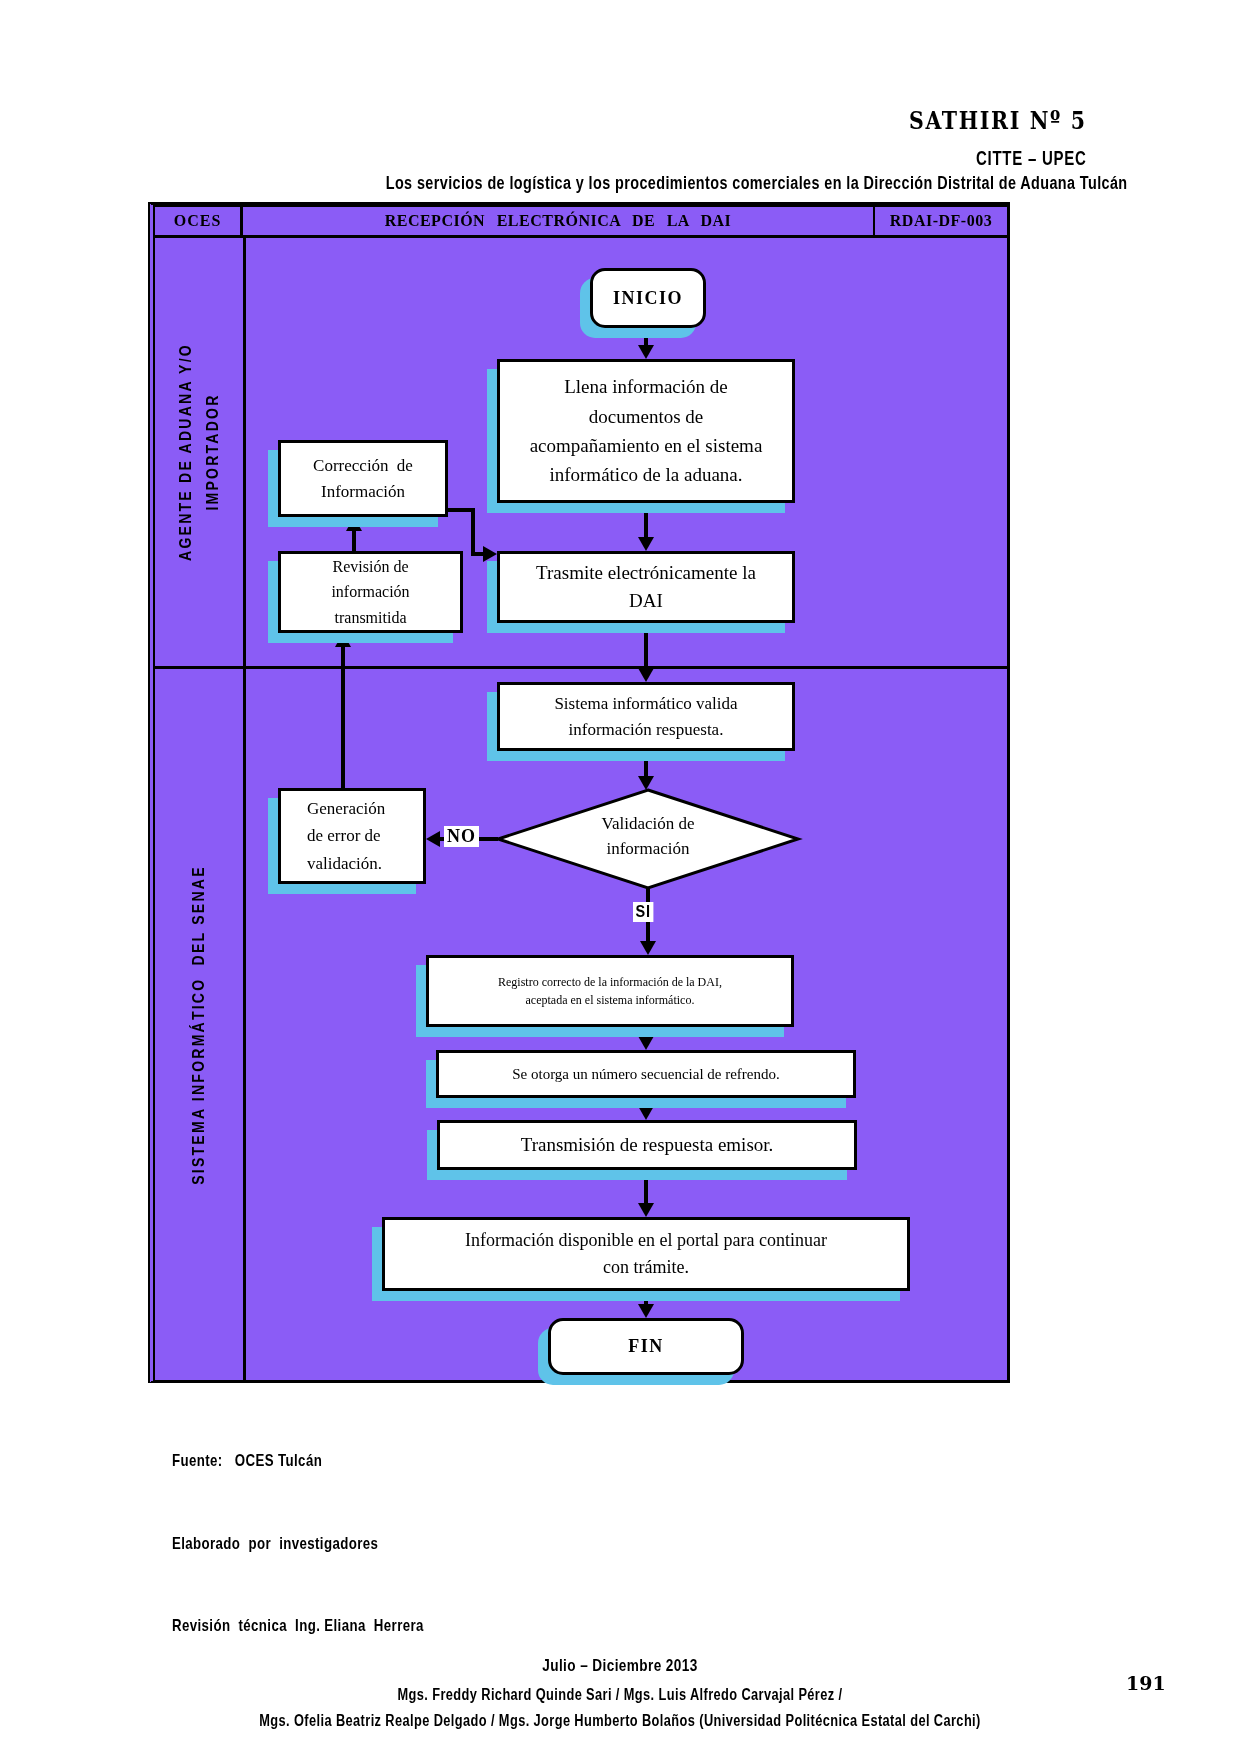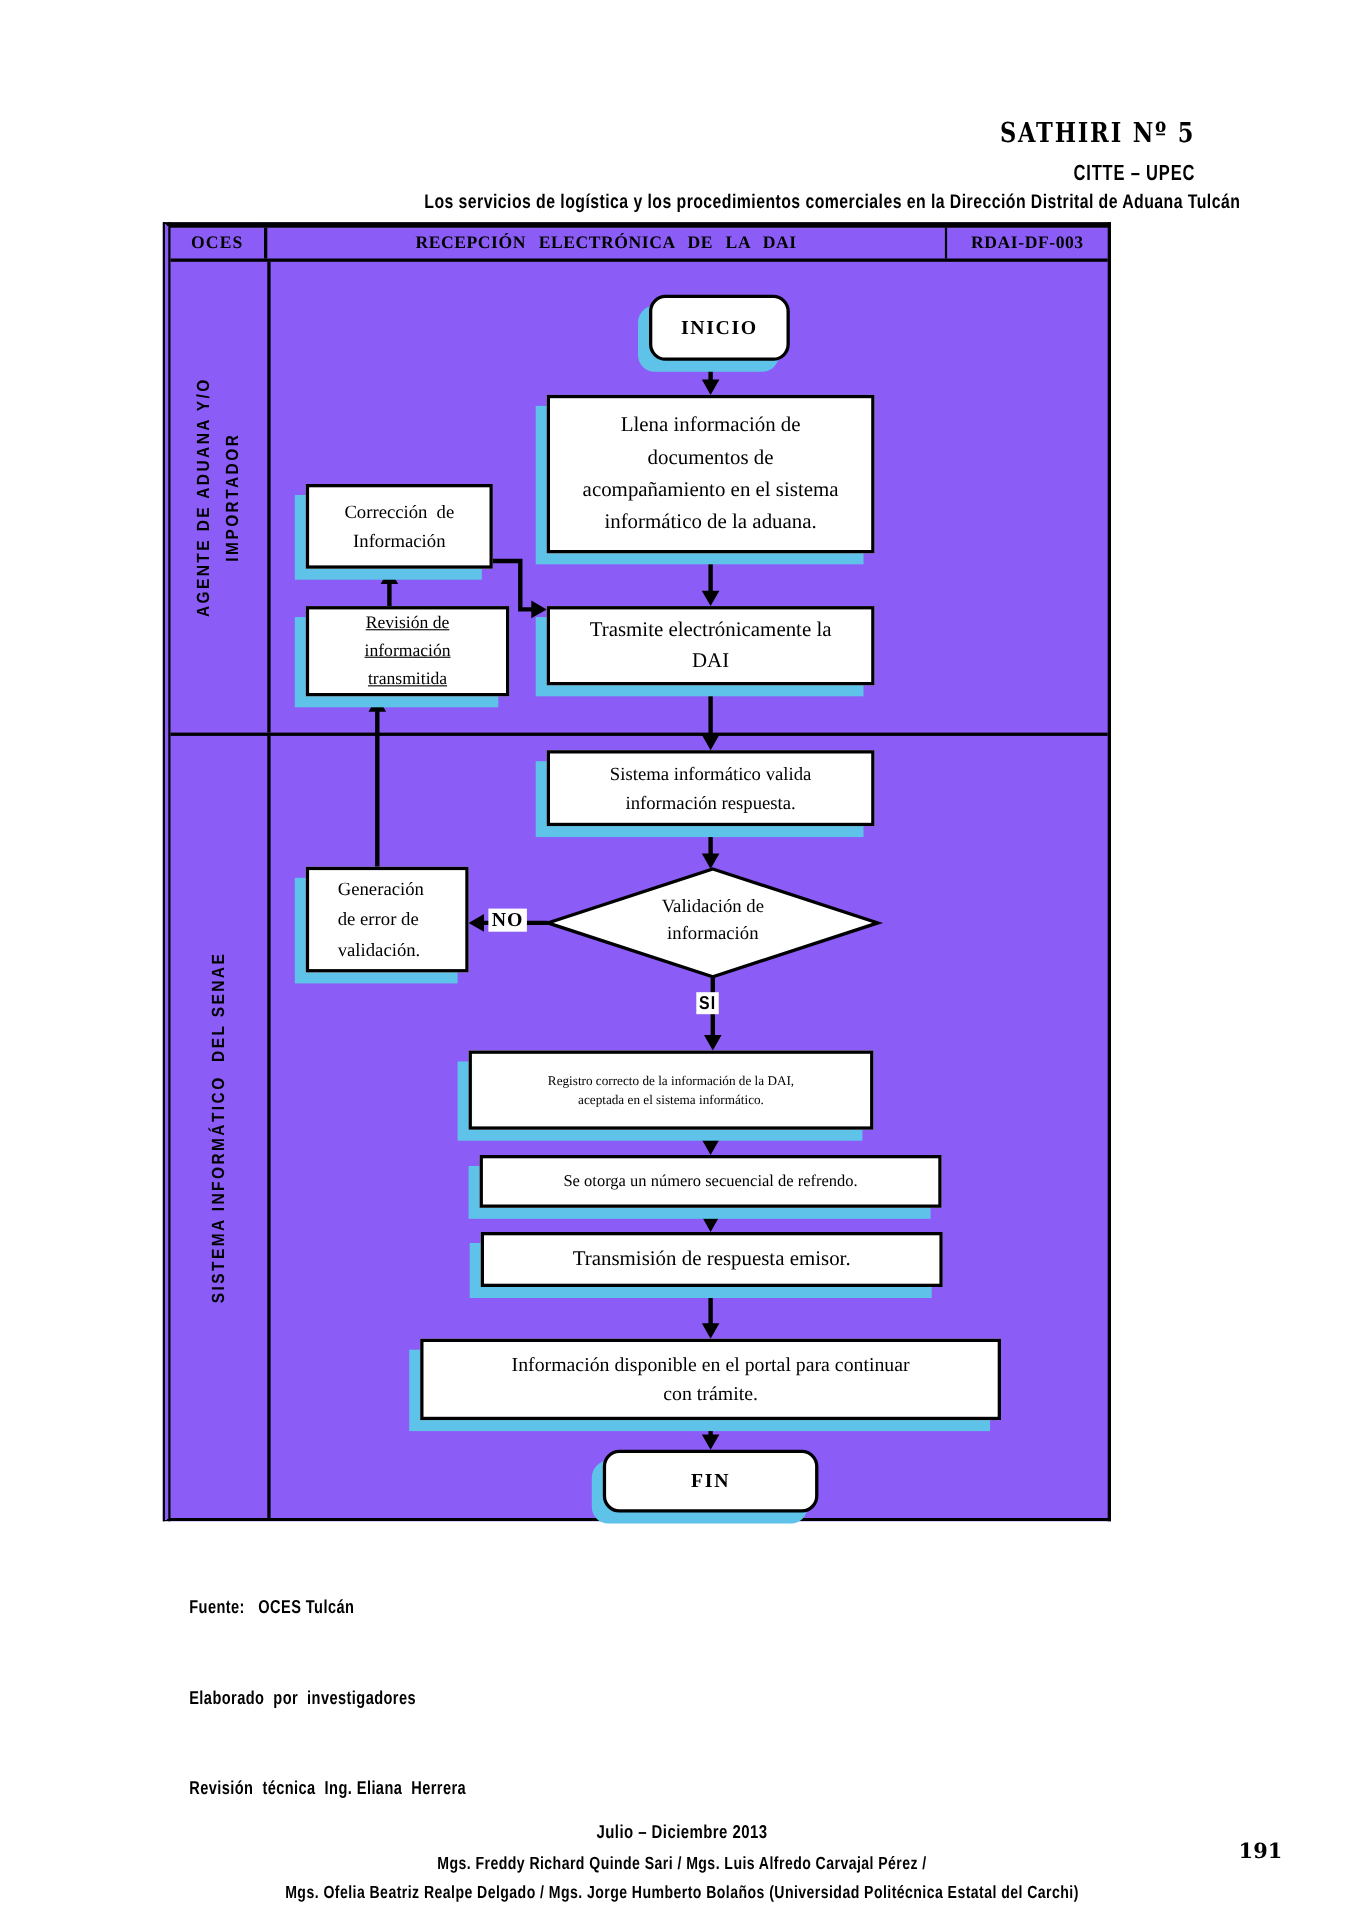--- a/index.html
+++ b/index.html
@@ -20,50 +20,50 @@
         font-size:18px;letter-spacing:.5px;transform:scaleX(.8);transform-origin:center;white-space:nowrap;}
 
   
   .doc-table{position:absolute;left:148px;top:202px;width:862px;height:1181px;box-sizing:border-box;
         border:3px solid #000;border-top:5px solid #000;border-left:7px double #000;background:#8b5cf6;}
   .thead{display:flex;height:28px;border-bottom:3px solid #000;
         font-family:"Liberation Serif",serif;font-weight:bold;font-size:16px;}
   .thead>div{display:flex;align-items:center;justify-content:center;box-sizing:border-box;}
   .cell-oces{width:88px;border-right:3px solid #000;letter-spacing:1px;}
   .cell-proc{flex:1;border-right:2px solid #000;letter-spacing:.5px;word-spacing:7px;}
-  .cell-code{width:146px;letter-spacing:.5px;}
+  .cell-code{width:132px;letter-spacing:.5px;}
 
   .tbody{position:relative;height:1142px;}
   .lane{display:flex;box-sizing:border-box;}
   .lane-1{height:431px;border-bottom:3px solid #000;}
   .lane-2{height:711px;}
   .lane-label-cell{width:88px;border-right:3px solid #000;position:relative;box-sizing:content-box;}
   .vlabel{position:absolute;left:50%;top:50%;transform:translate(-50%,-50%) rotate(-90deg) scaleX(.88);
         font-family:"Liberation Sans",sans-serif;font-weight:bold;font-size:16px;letter-spacing:2.5px;
         white-space:pre;text-align:center;line-height:1.7;}
 
   
   .flow{position:absolute;left:0;top:0;width:852px;height:1142px;}
   .flow svg{position:absolute;left:0;top:0;z-index:1;}
   .node{position:absolute;z-index:2;box-sizing:border-box;border:3px solid #000;background:#fff;
         box-shadow:-10px 10px 0 #5fc3e9;display:flex;align-items:center;justify-content:center;
         text-align:center;white-space:pre-line;line-height:1.5;}
   .terminator{border-radius:15px;font-weight:bold;font-size:18px;letter-spacing:1.5px;}
   .n-llena{left:342px;top:121px;width:298px;height:144px;font-size:19px;line-height:1.55;}
   .n-correccion{left:123px;top:202px;width:170px;height:77px;font-size:17px;word-spacing:4px;}
-  .n-revision{left:123px;top:313px;width:185px;height:82px;font-size:16px;line-height:1.6;text-decoration:underline;}
+  .n-revision{left:123px;top:313px;width:185px;height:82px;font-size:16px;line-height:1.6;}
   .n-trasmite{left:342px;top:313px;width:298px;height:72px;font-size:19px;}
   .n-valida{left:342px;top:444px;width:298px;height:69px;font-size:17px;}
   .n-error{left:123px;top:550px;width:148px;height:96px;font-size:17px;line-height:1.6;
         justify-content:flex-start;text-align:left;padding-left:26px;}
   .n-registro{left:271px;top:717px;width:368px;height:72px;font-size:12px;}
   .n-refrendo{left:281px;top:812px;width:420px;height:48px;font-size:15px;}
   .n-transmision{left:282px;top:882px;width:420px;height:50px;font-size:19px;}
   .n-portal{left:227px;top:979px;width:528px;height:74px;font-size:18px;}
-  .n-inicio{left:435px;top:30px;width:128px;height:60px;}
+  .n-inicio{left:435px;top:30px;width:116px;height:60px;}
   .n-fin{left:393px;top:1080px;width:196px;height:57px;}
   .diamond-text{position:absolute;z-index:2;left:343px;top:574px;width:300px;text-align:center;
         font-size:17px;line-height:1.45;white-space:pre-line;}
   .edge-label{position:absolute;z-index:3;background:#fff;padding:0 3px;font-weight:bold;}
   .lbl-no{left:289px;top:588px;font-size:18px;letter-spacing:1px;}
   .lbl-si{left:478px;top:664px;font-family:"Liberation Sans",sans-serif;font-size:17px;
         transform:scaleX(.85);transform-origin:left top;letter-spacing:1px;}
 
   
   .source-notes{position:absolute;left:172px;top:1392px;transform:scaleX(.78);transform-origin:left top;

